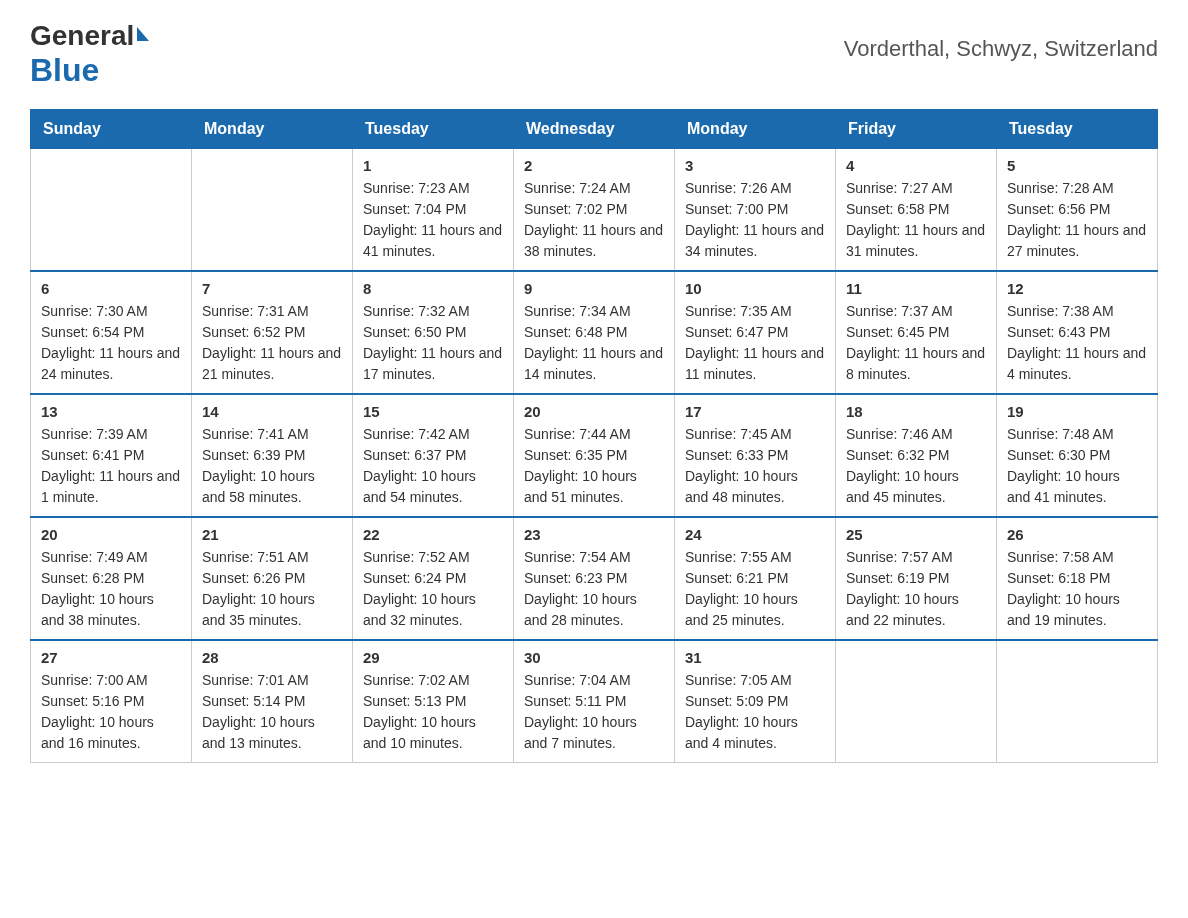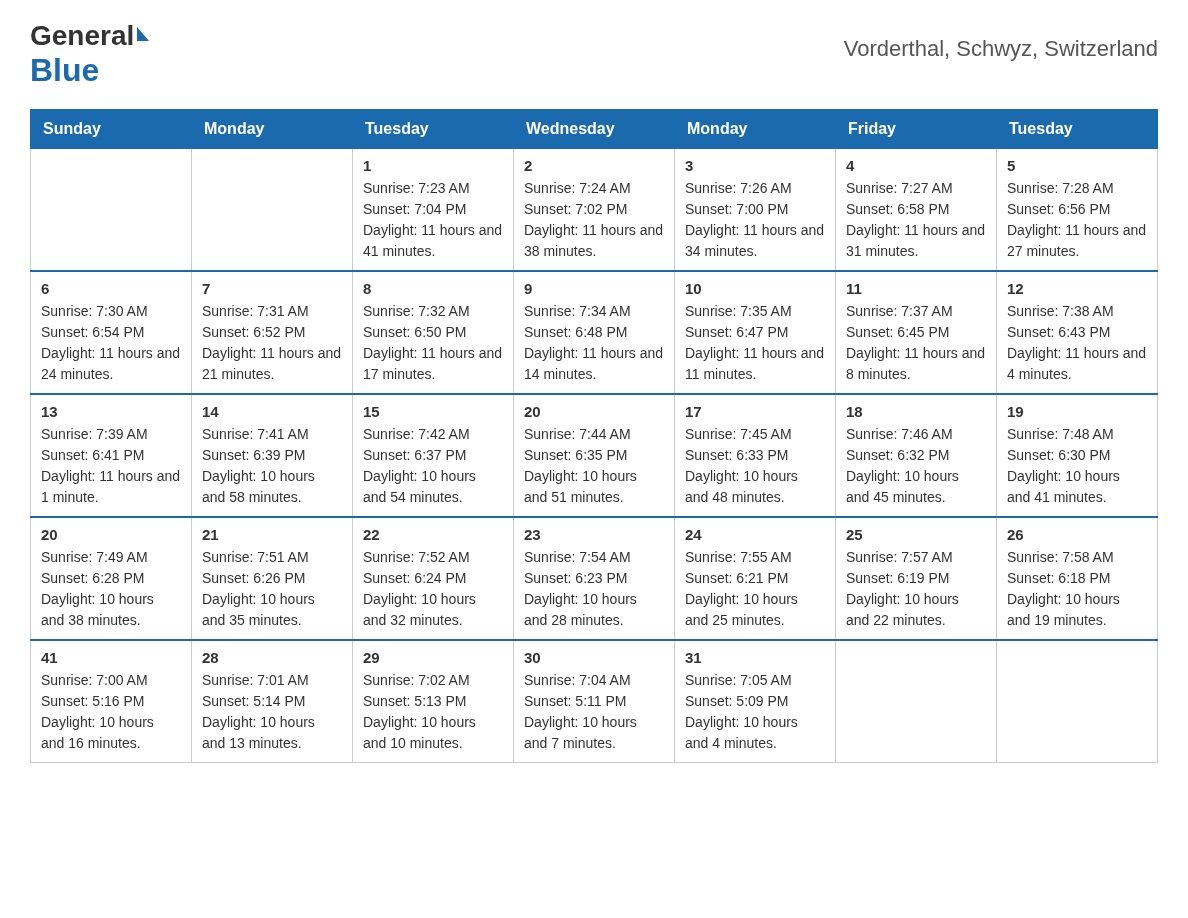--- a/index.html
+++ b/index.html
@@ -238,21 +238,21 @@
           <span class="day-number">25</span>
           <div class="day-info">Sunrise: 7:57 AM<br>Sunset: 6:19 PM<br>Daylight: 10 hours and 22 minutes.</div>
         </td>
         <td>
           <span class="day-number">26</span>
           <div class="day-info">Sunrise: 7:58 AM<br>Sunset: 6:18 PM<br>Daylight: 10 hours and 19 minutes.</div>
         </td>
       </tr>
       <tr class="row-divider">
         <td>
-          <span class="day-number">41</span>
+          <span class="day-number">27</span>
           <div class="day-info">Sunrise: 7:00 AM<br>Sunset: 5:16 PM<br>Daylight: 10 hours and 16 minutes.</div>
         </td>
         <td>
           <span class="day-number">28</span>
           <div class="day-info">Sunrise: 7:01 AM<br>Sunset: 5:14 PM<br>Daylight: 10 hours and 13 minutes.</div>
         </td>
         <td>
           <span class="day-number">29</span>
           <div class="day-info">Sunrise: 7:02 AM<br>Sunset: 5:13 PM<br>Daylight: 10 hours and 10 minutes.</div>
         </td>

